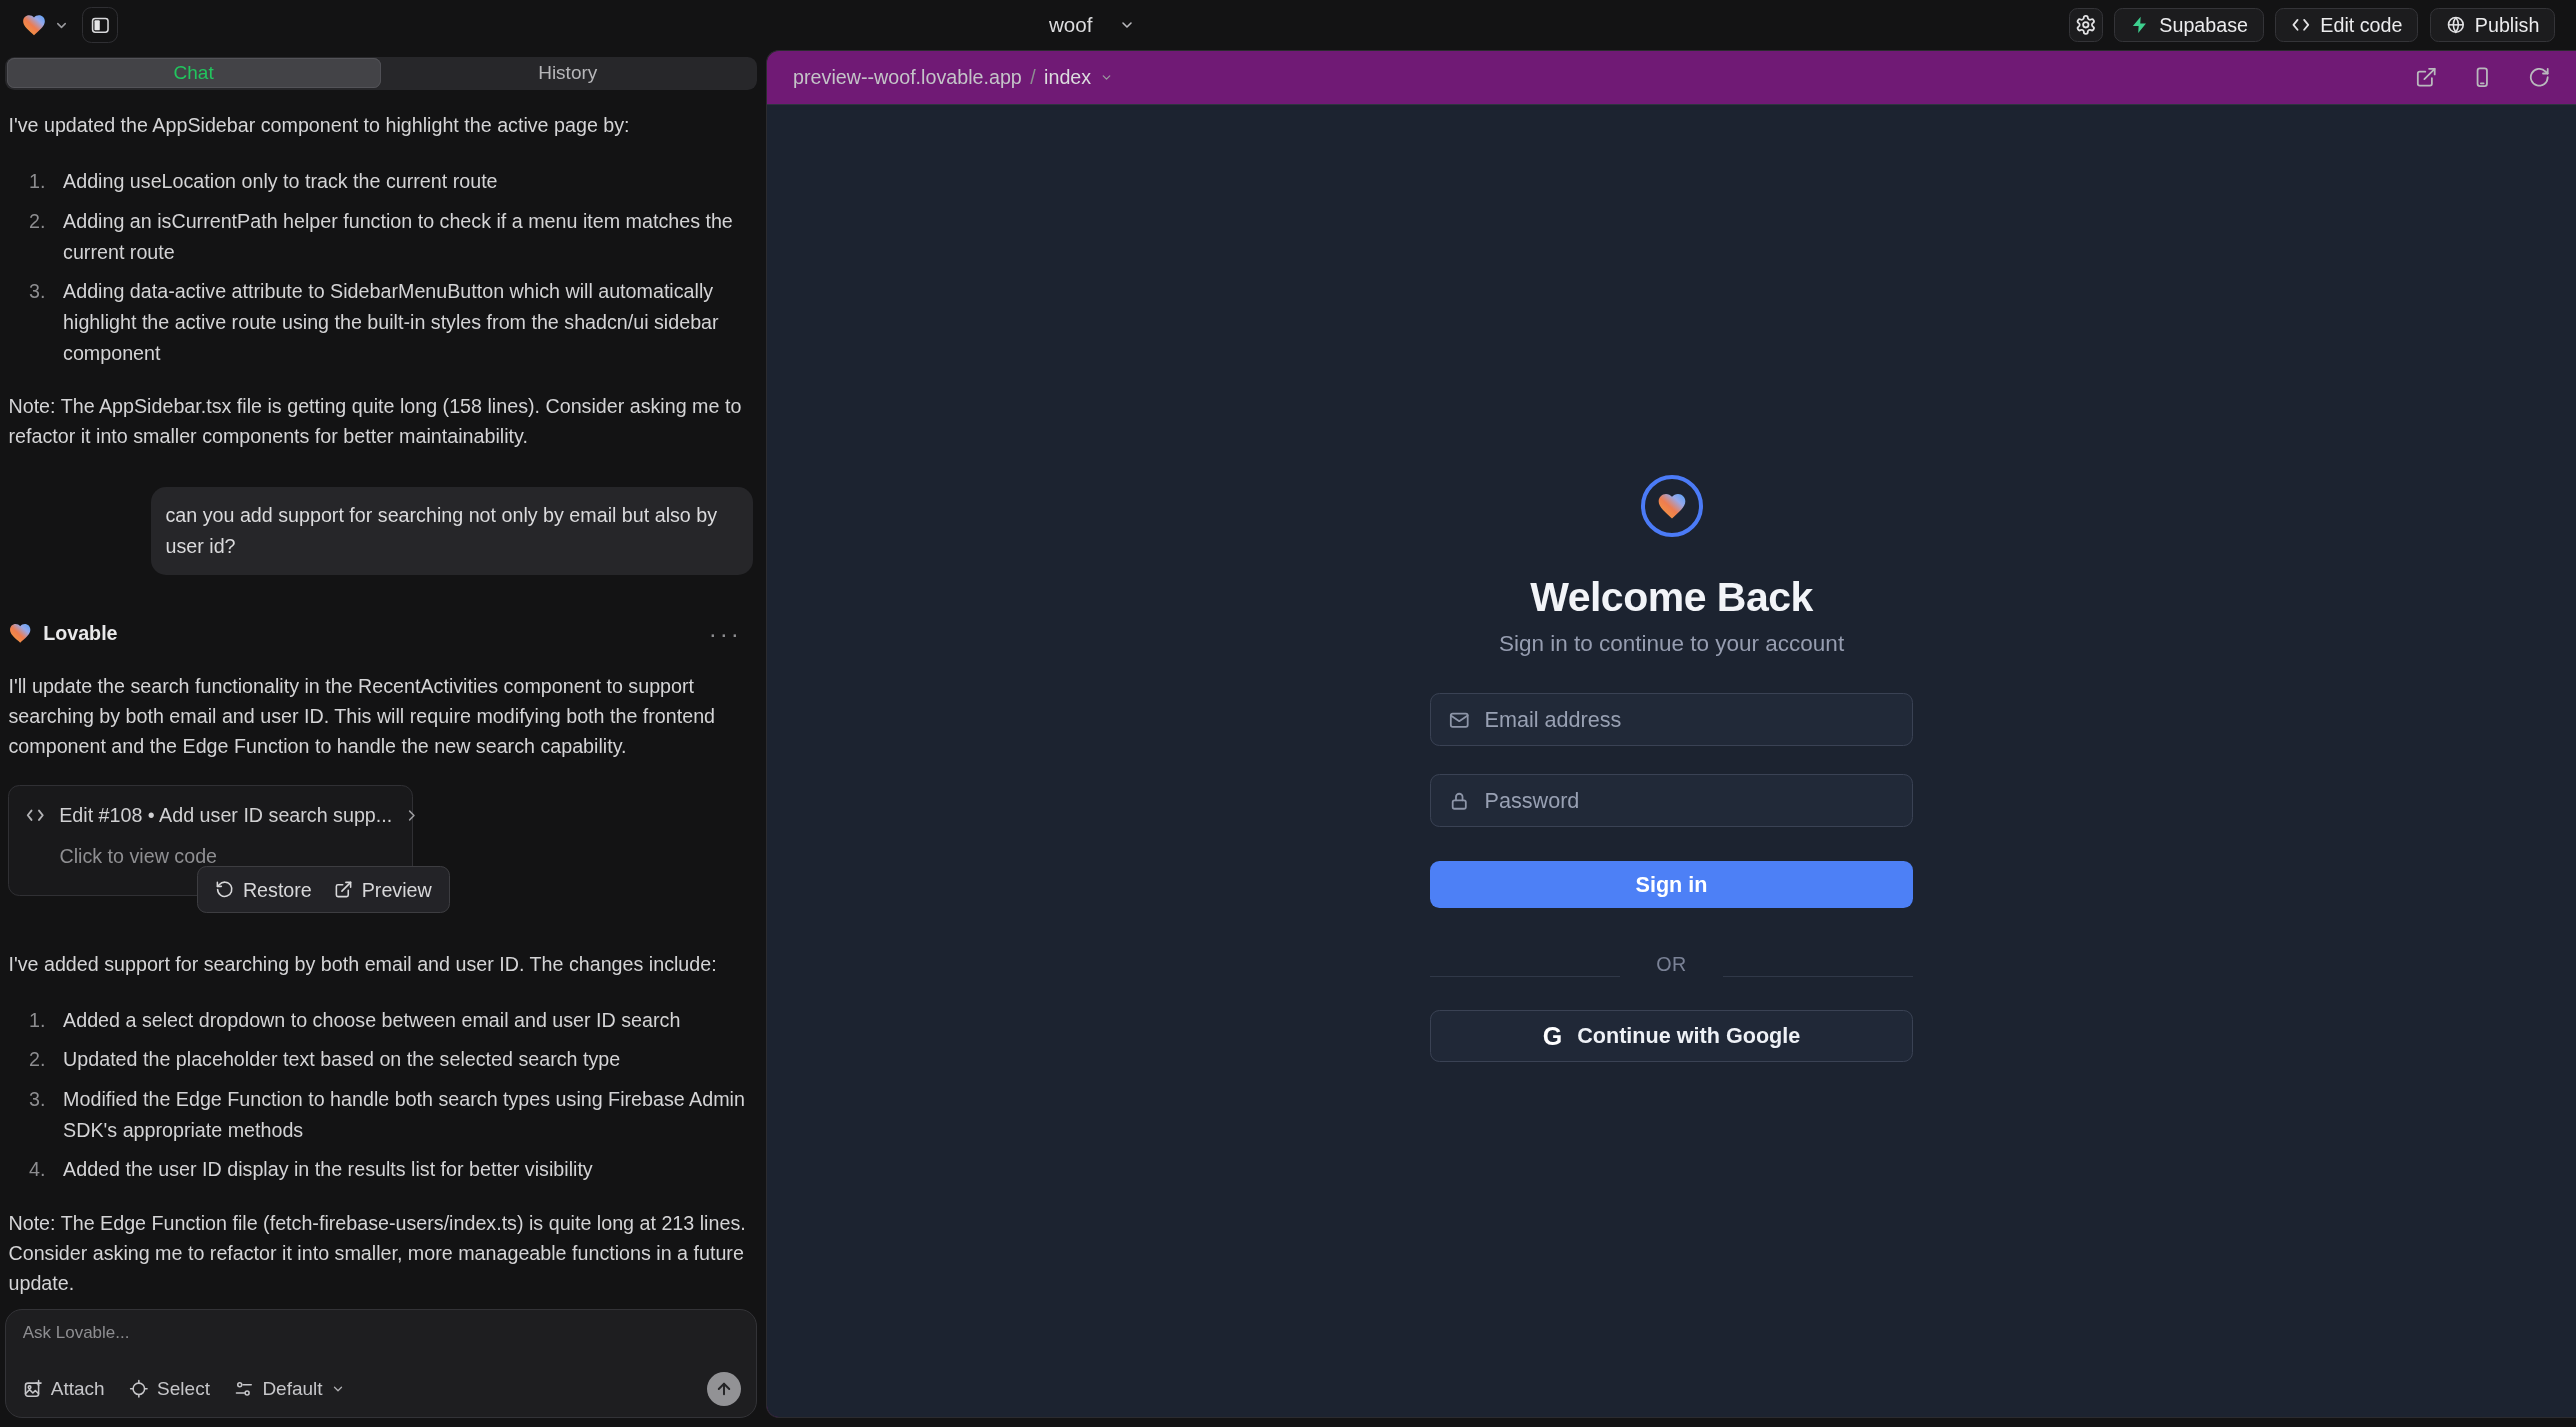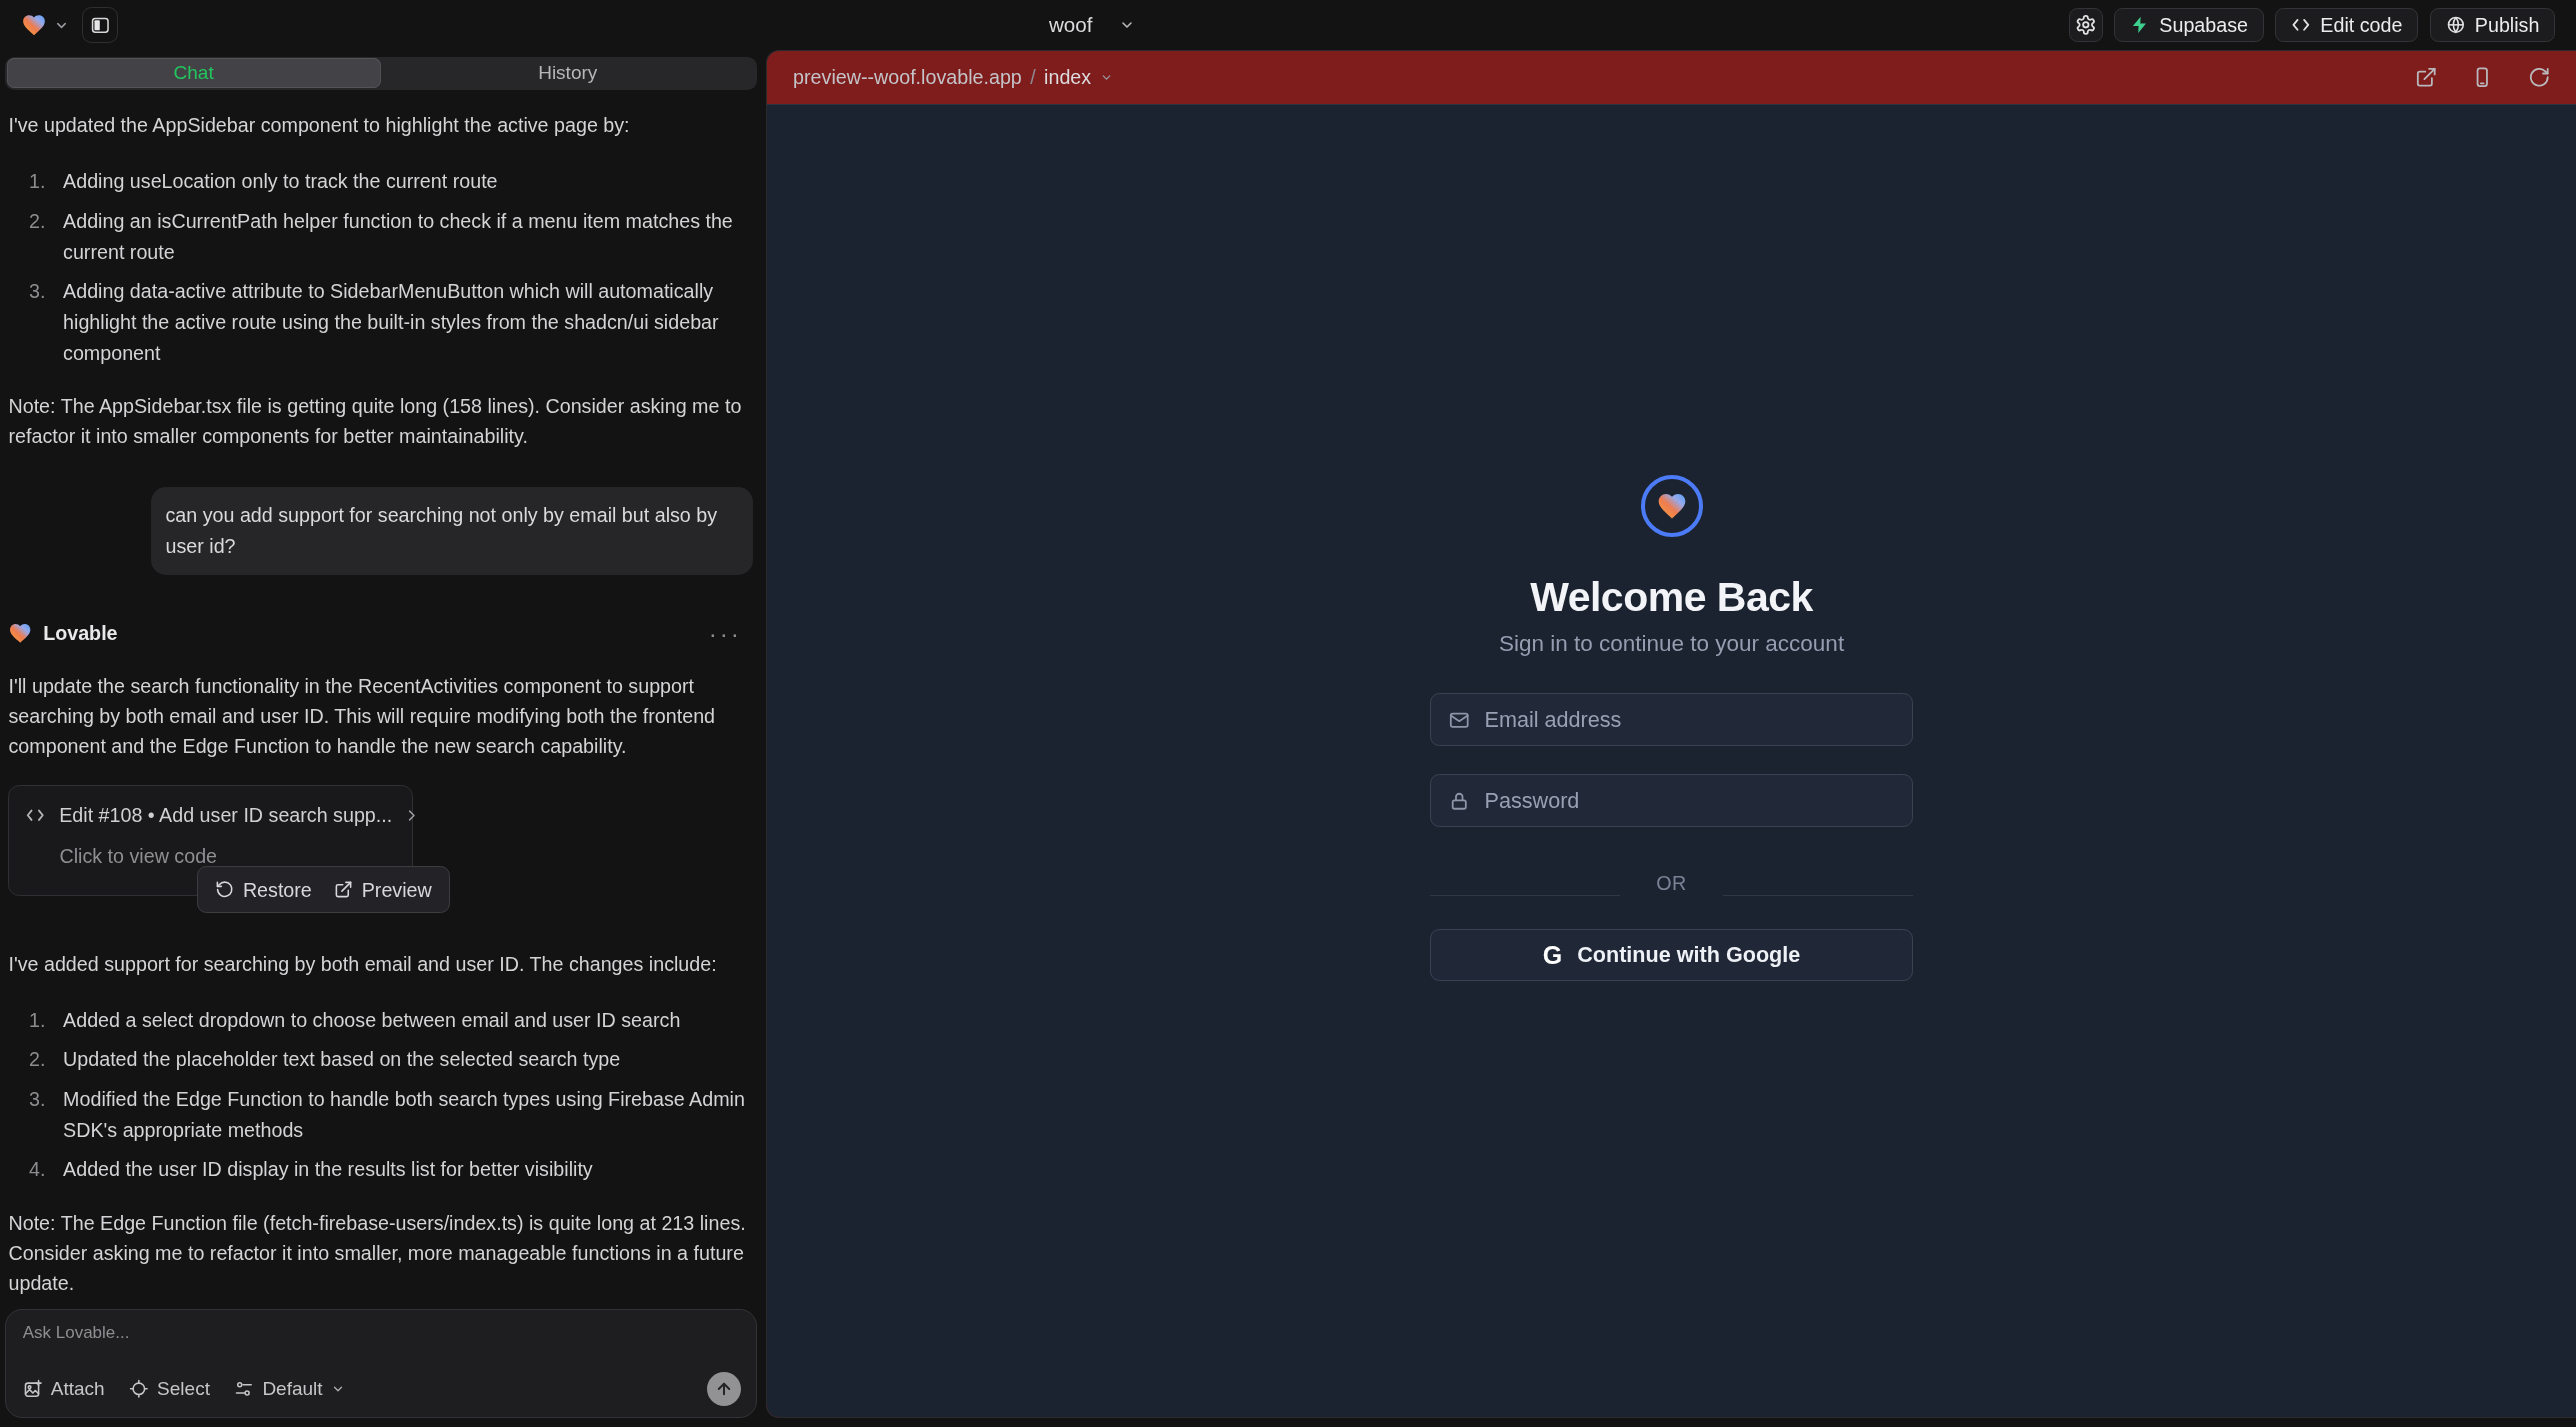--- a/index.html
+++ b/index.html
@@ -89,21 +89,21 @@
   .composer-input::placeholder { color:#8e8e91; }
   .composer-row { display:flex; align-items:center; gap:24.4px; color:#c6c6c9; font-size:19px; }
   .composer-ctl { display:flex; align-items:center; gap:8.4px; }
   .send-btn {
     margin-left:auto; width:34px; height:34px; border-radius:50%; background:#929295;
     display:flex; align-items:center; justify-content:center; color:#222224; border:none;
   }
 
   
   .preview-panel {
-    flex:1; background:#7f1d1d; border:0.9px solid #2b2b2f; border-right:none;
+    flex:1; background:#701a75; border:0.9px solid #2b2b2f; border-right:none;
     border-radius:13px 0 0 13px; display:flex; flex-direction:column; overflow:hidden;
   }
   .url-bar {
     height:54px; flex-shrink:0; display:flex; align-items:center; gap:8.4px;
     padding:0 26px; border-bottom:0.9px solid #2e3340; font-size:19.7px; color:#c4c4c8;
   }
   .url-host { color:#c4c4c8; }
   .url-sep { color:#8d8d91; }
   .url-page { color:#dcdcde; }
   .url-actions { margin-left:auto; display:flex; align-items:center; gap:34px; color:#b9b9bd; }
@@ -447,20 +447,21 @@
         <div class="field">
           <span>
             <svg width="22.5" height="22.5" viewBox="0 0 24 24" fill="none" stroke="#8d95a8" stroke-width="1.9" stroke-linecap="round" stroke-linejoin="round">
                 <rect x="5" y="11" width="14" height="9" rx="2"></rect>
                 <path d="M8.5 11V7.5a3.5 3.5 0 0 1 7 0V11"></path>
               </svg>
           </span>
           <input type="password" placeholder="Password" style="">
         </div>
 
+        <button class="signin-btn">Sign in</button>
 
         <div class="divider">
           <span class="line"></span>
           <span class="or">OR</span>
           <span class="line"></span>
         </div>
 
         <div class="google-btn">
           <span class="g-glyph">G</span>
           <span>Continue with Google</span>

